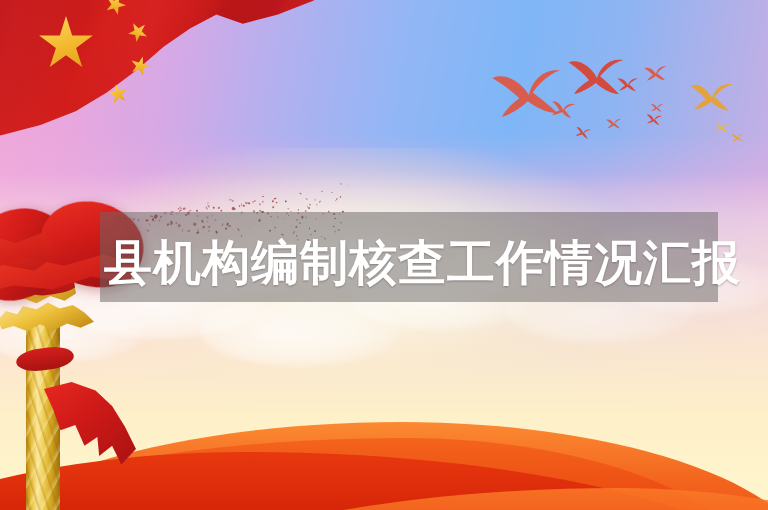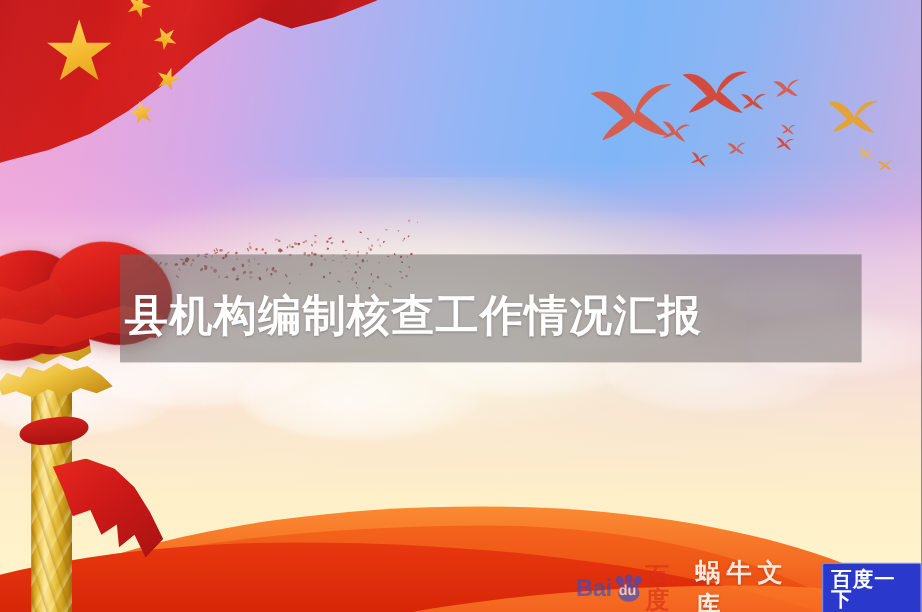--- a/index.html
+++ b/index.html
@@ -252,21 +252,21 @@
     width: 618px; height: 90px;
     background: rgba(108,104,104,0.52);
   }
   .banner-title {
     position: absolute;
     left: 104px; top: 212px;
     width: 610px; height: 102px;
     display: flex;
     align-items: center;
     color: #ffffff;
-    font-size: 36px;
+    font-size: 48px;
     font-weight: bold;
     letter-spacing: 1px;
     white-space: nowrap;
     text-shadow: 0 1px 2px rgba(60,40,40,0.35);
   }
 
   
   .wm {
     position: absolute;
     left: 480px; bottom: 2px;
@@ -545,31 +545,14 @@
       <div class="pt" style="left: 196.639px; top: 43.087px; width: 1.45904px; height: 2.03843px; opacity: 0.43; transform: rotate(115.618deg);"></div>
       <div class="pt" style="left: 193.163px; top: 35.9626px; width: 1.73568px; height: 1.54709px; opacity: 0.42; transform: rotate(87.1179deg);"></div>
       <div class="pt" style="left: 240.131px; top: -0.4876px; width: 1.32617px; height: 1.87378px; opacity: 0.7; transform: rotate(30.7509deg);"></div>
       <div class="pt" style="left: 105.674px; top: 20.0824px; width: 2.44569px; height: 2.90619px; opacity: 0.34; transform: rotate(173.097deg);"></div>
       <div class="pt" style="left: 141.07px; top: 16.1125px; width: 1.84909px; height: 1.50501px; opacity: 0.46; transform: rotate(155.441deg);"></div>
     </div>
 
   <div class="banner"></div>
   <div class="banner-title">县机构编制核查工作情况汇报</div>
 
-  <div class="wm">
-    <div class="baidu-logo">
-      <span class="bd-bai">Bai</span>
-      <span class="bd-paw">
-        <svg width="26" height="24" viewBox="0 0 26 24">
-          <ellipse cx="5.5" cy="5" rx="3.2" ry="4.4" fill="#2b4fd6" transform="rotate(-18 5.5 5)"></ellipse>
-          <ellipse cx="13" cy="3.2" rx="3.2" ry="4.4" fill="#2b4fd6"></ellipse>
-          <ellipse cx="20.5" cy="5" rx="3.2" ry="4.4" fill="#2b4fd6" transform="rotate(18 20.5 5)"></ellipse>
-          <ellipse cx="13" cy="15" rx="9" ry="7.5" fill="#2b4fd6"></ellipse>
-        </svg>
-        <span class="bd-du">du</span>
-      </span>
-      <span class="bd-hanzi">百度</span>
-    </div>
-    <span class="wenku">蜗牛文库</span>
-    <span class="bd-btn">百度一下</span>
-  </div>
 
 </div>
 
 </body></html>

